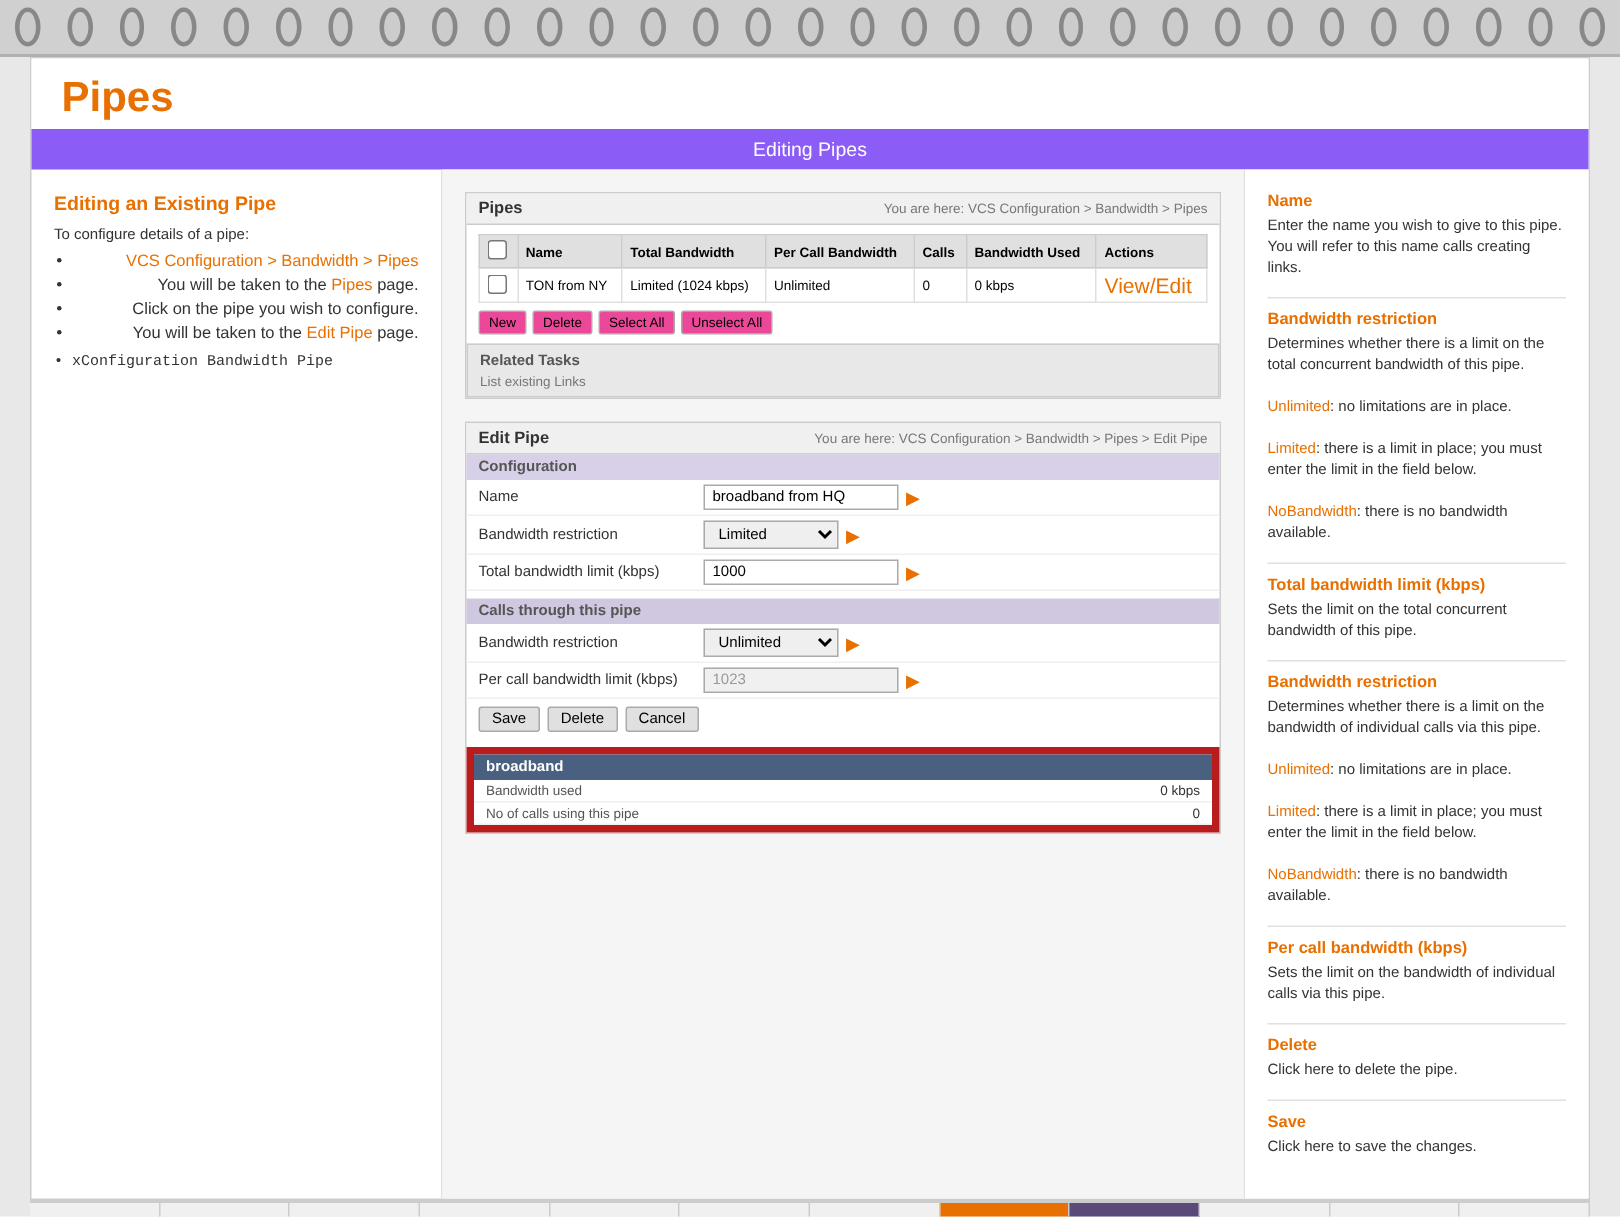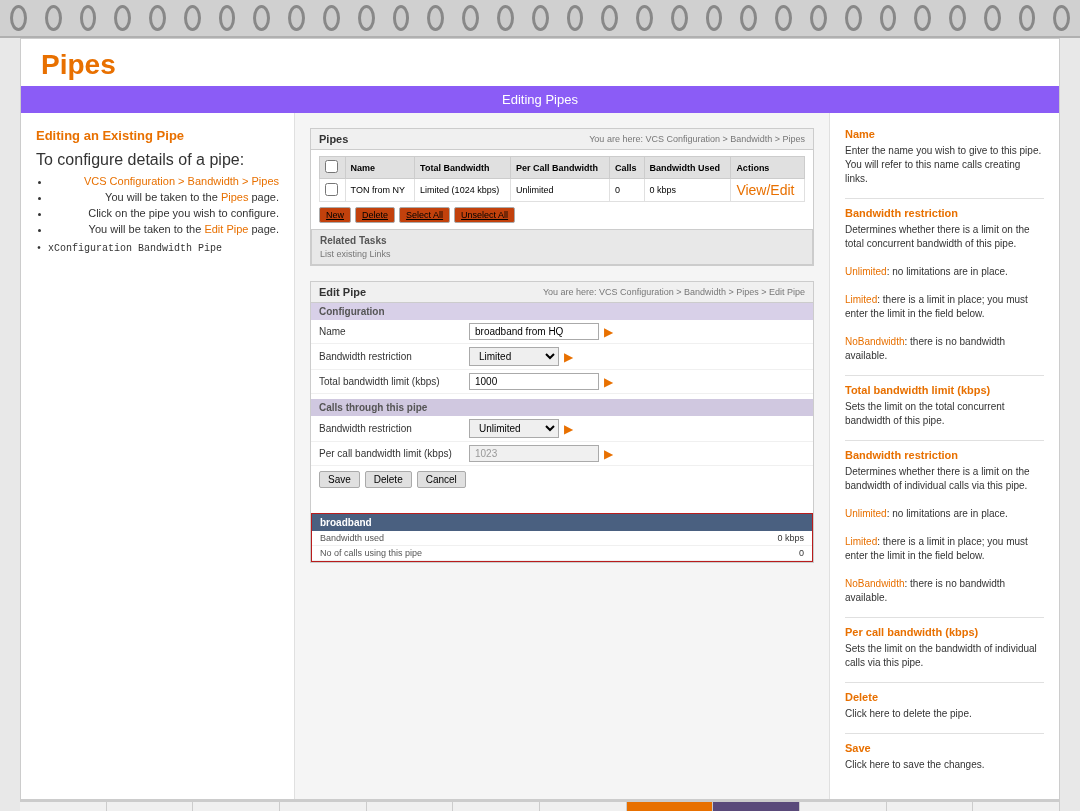--- a/index.html
+++ b/index.html
@@ -84,21 +84,21 @@
       padding: 15px 15px;
       border-right: 1px solid #e0e0e0;
       flex-shrink: 0;
     }
     .left-panel h3 {
       color: #e87000;
       font-size: 13px;
       margin-bottom: 8px;
     }
     .left-panel p {
-      font-size: 16px;
+      font-size: 10px;
       color: #333;
       margin-bottom: 6px;
     }
     .left-panel ul {
       list-style: disc;
       padding-left: 15px;
       margin-bottom: 8px;
     }
     .left-panel ul li {
       font-size: 11px;
@@ -172,27 +172,26 @@
       color: #e87000;
       font-size: 14px;
       text-decoration: none;
     }
     .table-buttons {
       display: flex;
       gap: 4px;
       margin-top: 5px;
     }
     .small-btn {
-      background: #c2410c;
+      background: #ec4899;
       border: 1px solid #aaa;
       padding: 2px 6px;
       font-size: 9px;
       cursor: pointer;
       border-radius: 2px;
-      text-decoration: underline;
     }
     .related-tasks {
       background: #e8e8e8;
       border: 1px solid #ccc;
       padding: 5px 8px;
       margin-top: 0;
     }
     .related-tasks-title {
       font-size: 10px;
       font-weight: bold;
@@ -280,22 +279,22 @@
       border: 1px solid #aaa;
       padding: 2px 8px;
       font-size: 10px;
       cursor: pointer;
       border-radius: 2px;
     }
 
     
     .stats-box {
       background: #fff;
-      border: 1px solid #b91c1c;
-      margin-top: 20px;
+      border: 5px solid #b91c1c;
+      margin-top: 5px;
       font-size: 9px;
     }
     .stats-header {
       background: #4a6080;
       color: #fff;
       padding: 3px 8px;
       font-size: 10px;
       font-weight: bold;
     }
     .stats-row {

